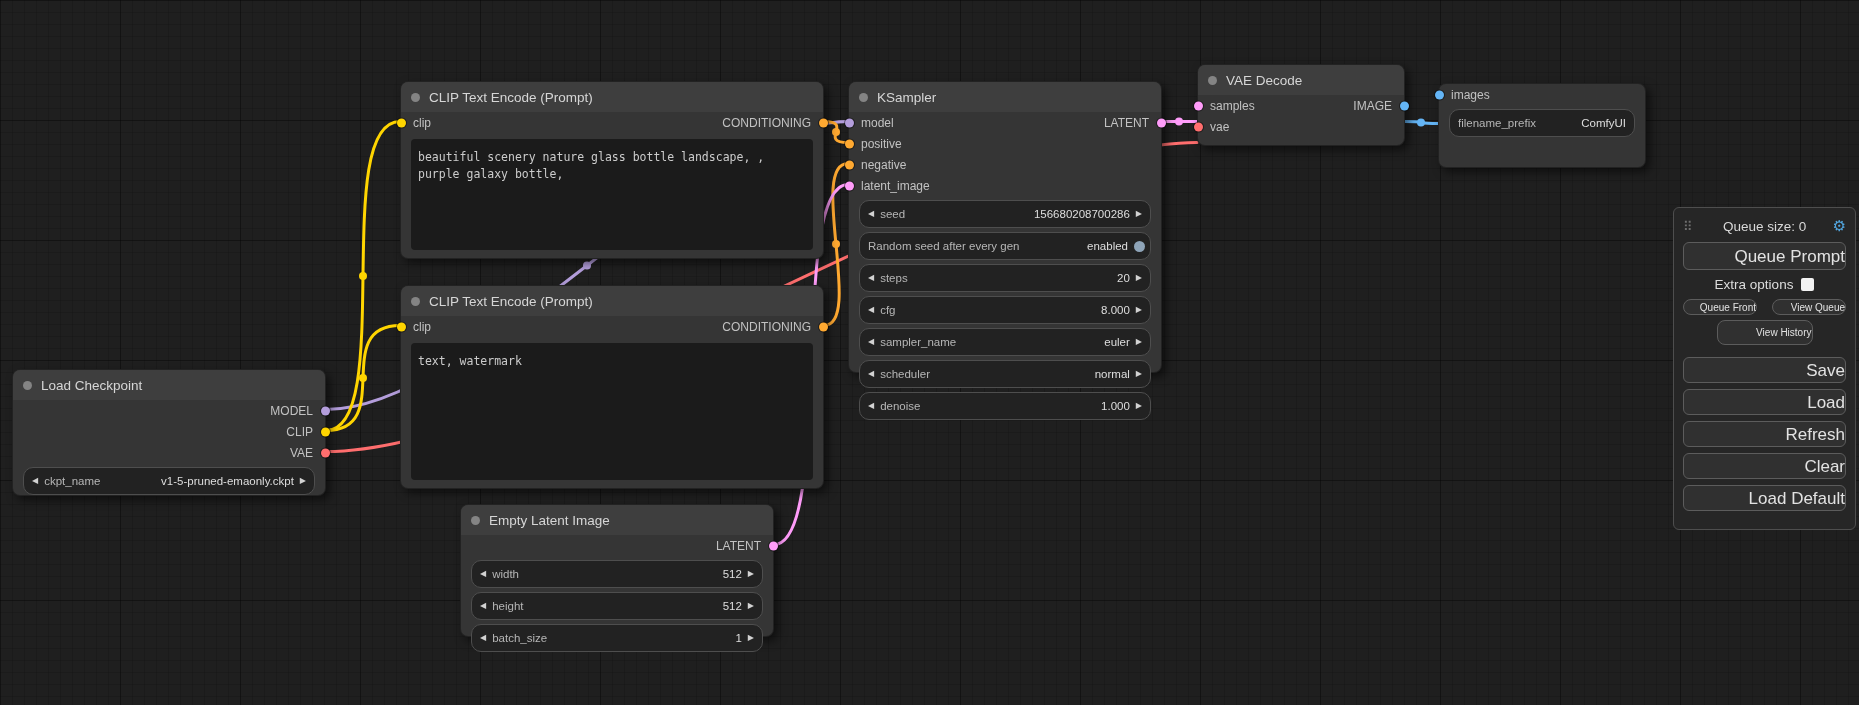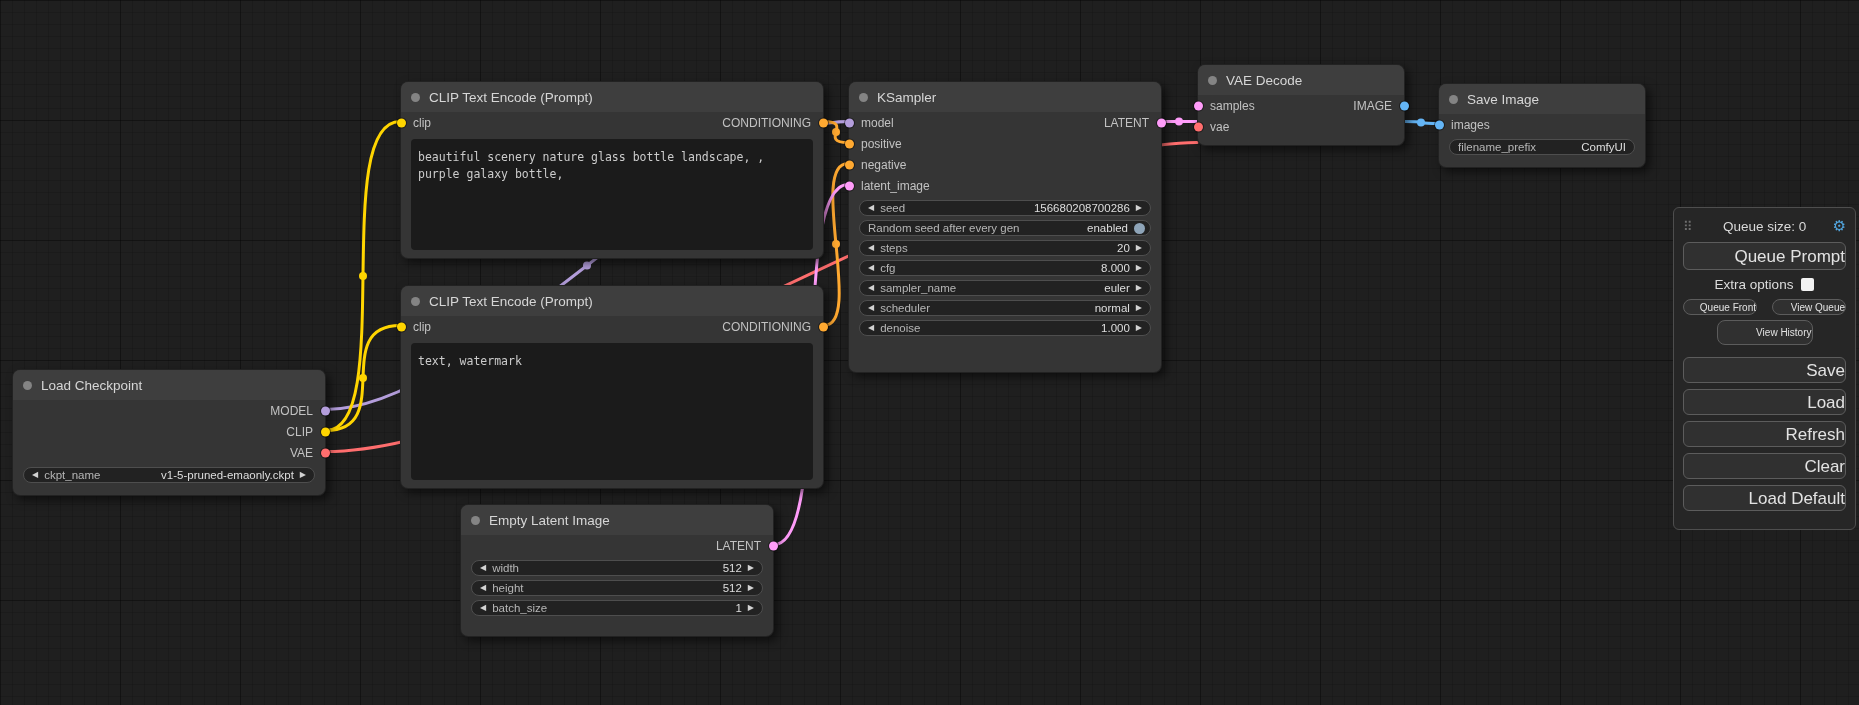--- a/index.html
+++ b/index.html
@@ -21,21 +21,21 @@
     align-items:center;padding:0 10px;color:#d6d6d6;font-size:13.5px;white-space:nowrap}
   .tdot{width:9px;height:9px;border-radius:50%;background:#848484;margin-right:9px;flex:none}
   .srow{position:relative;height:21px;display:flex;align-items:center;
     padding:0 12px;font-size:12px;color:#c2c2c2;white-space:nowrap}
   .lbl-l{margin-right:auto}
   .lbl-r{margin-left:auto}
   .pdot{position:absolute;top:50%;width:9px;height:9px;border-radius:50%;
     transform:translateY(-50%);box-shadow:0 0 0 1px rgba(0,0,0,.45)}
   .pdot.in{left:-4.5px}
   .pdot.out{right:-4.5px}
-  .widget{height:16px;margin:4px 10px 0;background:#222;border:1px solid #4e4e4e;
+  .widget{height:28px;margin:4px 10px 0;background:#222;border:1px solid #4e4e4e;
     border-radius:10px;display:flex;align-items:center;padding:0 8px;
     font-size:11.5px;color:#cfcfcf;gap:6px;white-space:nowrap}
   .widget .arr{font-size:8px;color:#d2d2d2;line-height:1;flex:none}
   .widget .wname{color:#b6b6b6;overflow:hidden}
   .widget .wval{margin-left:auto;color:#dedede}
   .knob{width:11px;height:11px;border-radius:50%;background:#8ea4b8;flex:none;margin-right:-3px}
   .ntext{background:#1b1b1b;border-radius:4px;margin:6px 10px 10px;padding:10px 7px;
     font-family:"DejaVu Sans Mono",monospace;font-size:11.5px;line-height:1.5;
     color:#cccccc;white-space:pre-wrap;word-break:break-word;overflow:hidden}
   
@@ -247,24 +247,20 @@
       <span class="pdot in" style="background:#FF9CF9"></span>
       <span class="pdot out" style="background:#64B5F6"></span>
     </div>
     <div class="srow">
       <span class="lbl-l">vae</span>
       <span class="pdot in" style="background:#FF6E6E"></span>
     </div>
   </div>
 
   <div class="node" style="left:1438px;top:83px;width:208px;height:85px">
-    <div class="ntitle">
-      <span class="tdot"></span>
-      <span>Save Image</span>
-    </div>
     <div class="srow">
       <span class="lbl-l">images</span>
       <span class="pdot in" style="background:#64B5F6"></span>
     </div>
     <div class="widget">
       <span class="wname">filename_prefix</span>
       <span class="wval">ComfyUI</span>
     </div>
   </div>
 

